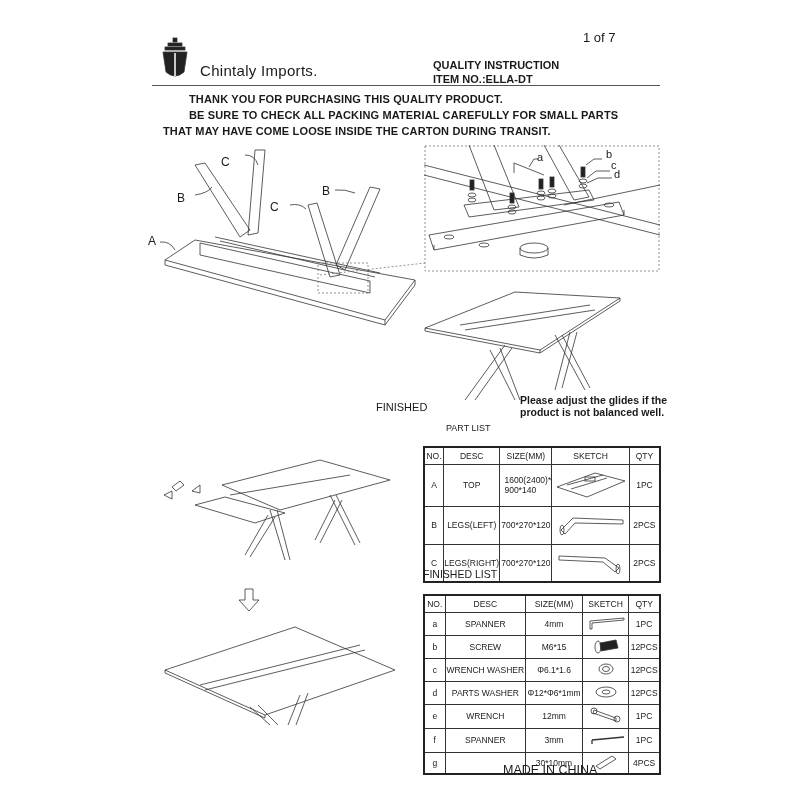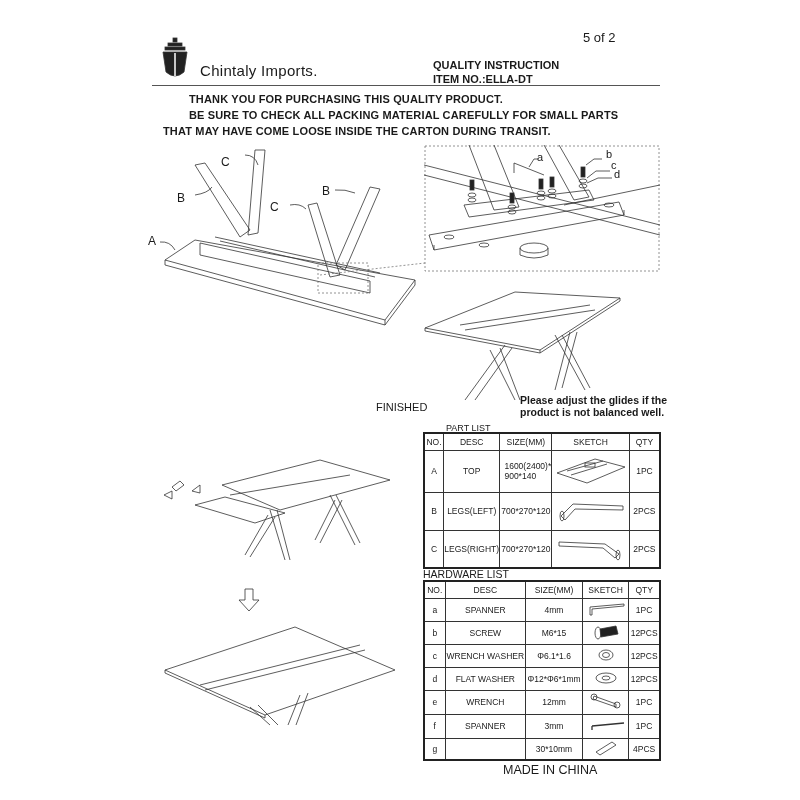--- a/index.html
+++ b/index.html
@@ -15,34 +15,34 @@
   .n2 { left:189px; top:109px; }
   .n3 { left:163px; top:125px; }
   .fig-label { font-size:12px; }
   .finished { left:376px; top:401px; font-size:11px; }
   .glides-note { left:520px; top:394px; font-size:10.5px; font-weight:bold; line-height:12px; }
   .list-caption { font-size:9px; }
   .part-caption { left:446px; top:423px; }
   .hw-caption { left:423px; top:568px; font-size:10.5px; }
   table.grid { position:absolute; border-collapse:collapse; font-size:8.5px; }
   table.grid td, table.grid th { border:1px solid #333; font-weight:normal; text-align:center; padding:0; }
-  table.grid { border:2px solid #222; }
+  table.grid { border:2px solid #222;margin-top:14px; }
   .parts { left:423px; top:432px; width:238px; }
   .hw { left:423px; top:580px; width:238px; }
   .made { left:503px; top:763px; font-size:12.5px; }
   svg.draw { position:absolute; overflow:visible; }
   svg.draw * { fill:none; stroke:#333; stroke-width:0.8; }
   svg.draw .fill { fill:#222; }
   svg.draw .white { fill:#fff; }
   svg.draw .dash { stroke-dasharray:2 2; stroke:#777; }
 </style>
 </head>
 <body>
 
-<div class="abs page-num">5 of 2</div>
+<div class="abs page-num">1 of 7</div>
 
 <svg class="draw logo-ship" viewBox="0 0 30 45" style="left:160px;top:36px;width:30px;height:45px;">
   <rect class="fill" x="13" y="2" width="4" height="4"></rect>
   <rect class="fill" x="8" y="7" width="14" height="3"></rect>
   <rect class="fill" x="5" y="11" width="20" height="3"></rect>
   <path class="fill" d="M3 16 L27 16 L24 36 Q15 44 6 36 Z"></path>
   <line x1="15" y1="17" x2="15" y2="40" style="stroke:#fff;stroke-width:1.5"></line>
 </svg>
 <div class="abs brand">Chintaly Imports.</div>
 
@@ -222,21 +222,21 @@
       <svg class="draw" style="position:static;width:72px;height:24px;" viewBox="0 0 72 24">
         <path d="M4 6 L50 8 L64 18 L60 22 L48 12 L4 10 Z"></path>
             <ellipse cx="63" cy="19" rx="2" ry="5"></ellipse>
       </svg>
     </td>
     <td>2PCS</td>
   </tr>
 </tbody>
   </table>
 
-<div class="abs hw-caption">HARDWARE LIST</div>
+<div class="abs hw-caption">FINISHED LIST</div>
 <table class="grid hw">
   <tbody>
       <tr style="height:17px;">
     <th style="width:20px;">NO.</th>
     <th style="width:84px;">DESC</th>
     <th style="width:56px;">SIZE(MM)</th>
     <th style="width:46px;">SKETCH</th>
     <th style="width:30px;">QTY</th>
   </tr>
   <tr style="height:23px;">
@@ -263,21 +263,21 @@
     <td>WRENCH WASHER</td>
     <td>Φ6.1*1.6</td>
     <td><svg class="draw" style="position:static;width:40px;height:16px;" viewBox="0 0 40 16">
             <ellipse cx="20" cy="8" rx="7" ry="5"></ellipse>
             <ellipse cx="20" cy="8" rx="3.5" ry="2.5"></ellipse>
           </svg></td>
     <td>12PCS</td>
   </tr>
   <tr style="height:23px;">
     <td>d</td>
-    <td>FLAT WASHER</td>
+    <td>PARTS WASHER</td>
     <td>Φ12*Φ6*1mm</td>
     <td><svg class="draw" style="position:static;width:40px;height:16px;" viewBox="0 0 40 16">
             <ellipse cx="20" cy="8" rx="10" ry="5"></ellipse>
             <ellipse cx="20" cy="8" rx="4" ry="2"></ellipse>
           </svg></td>
     <td>12PCS</td>
   </tr>
   <tr style="height:24px;">
     <td>e</td>
     <td>WRENCH</td>

